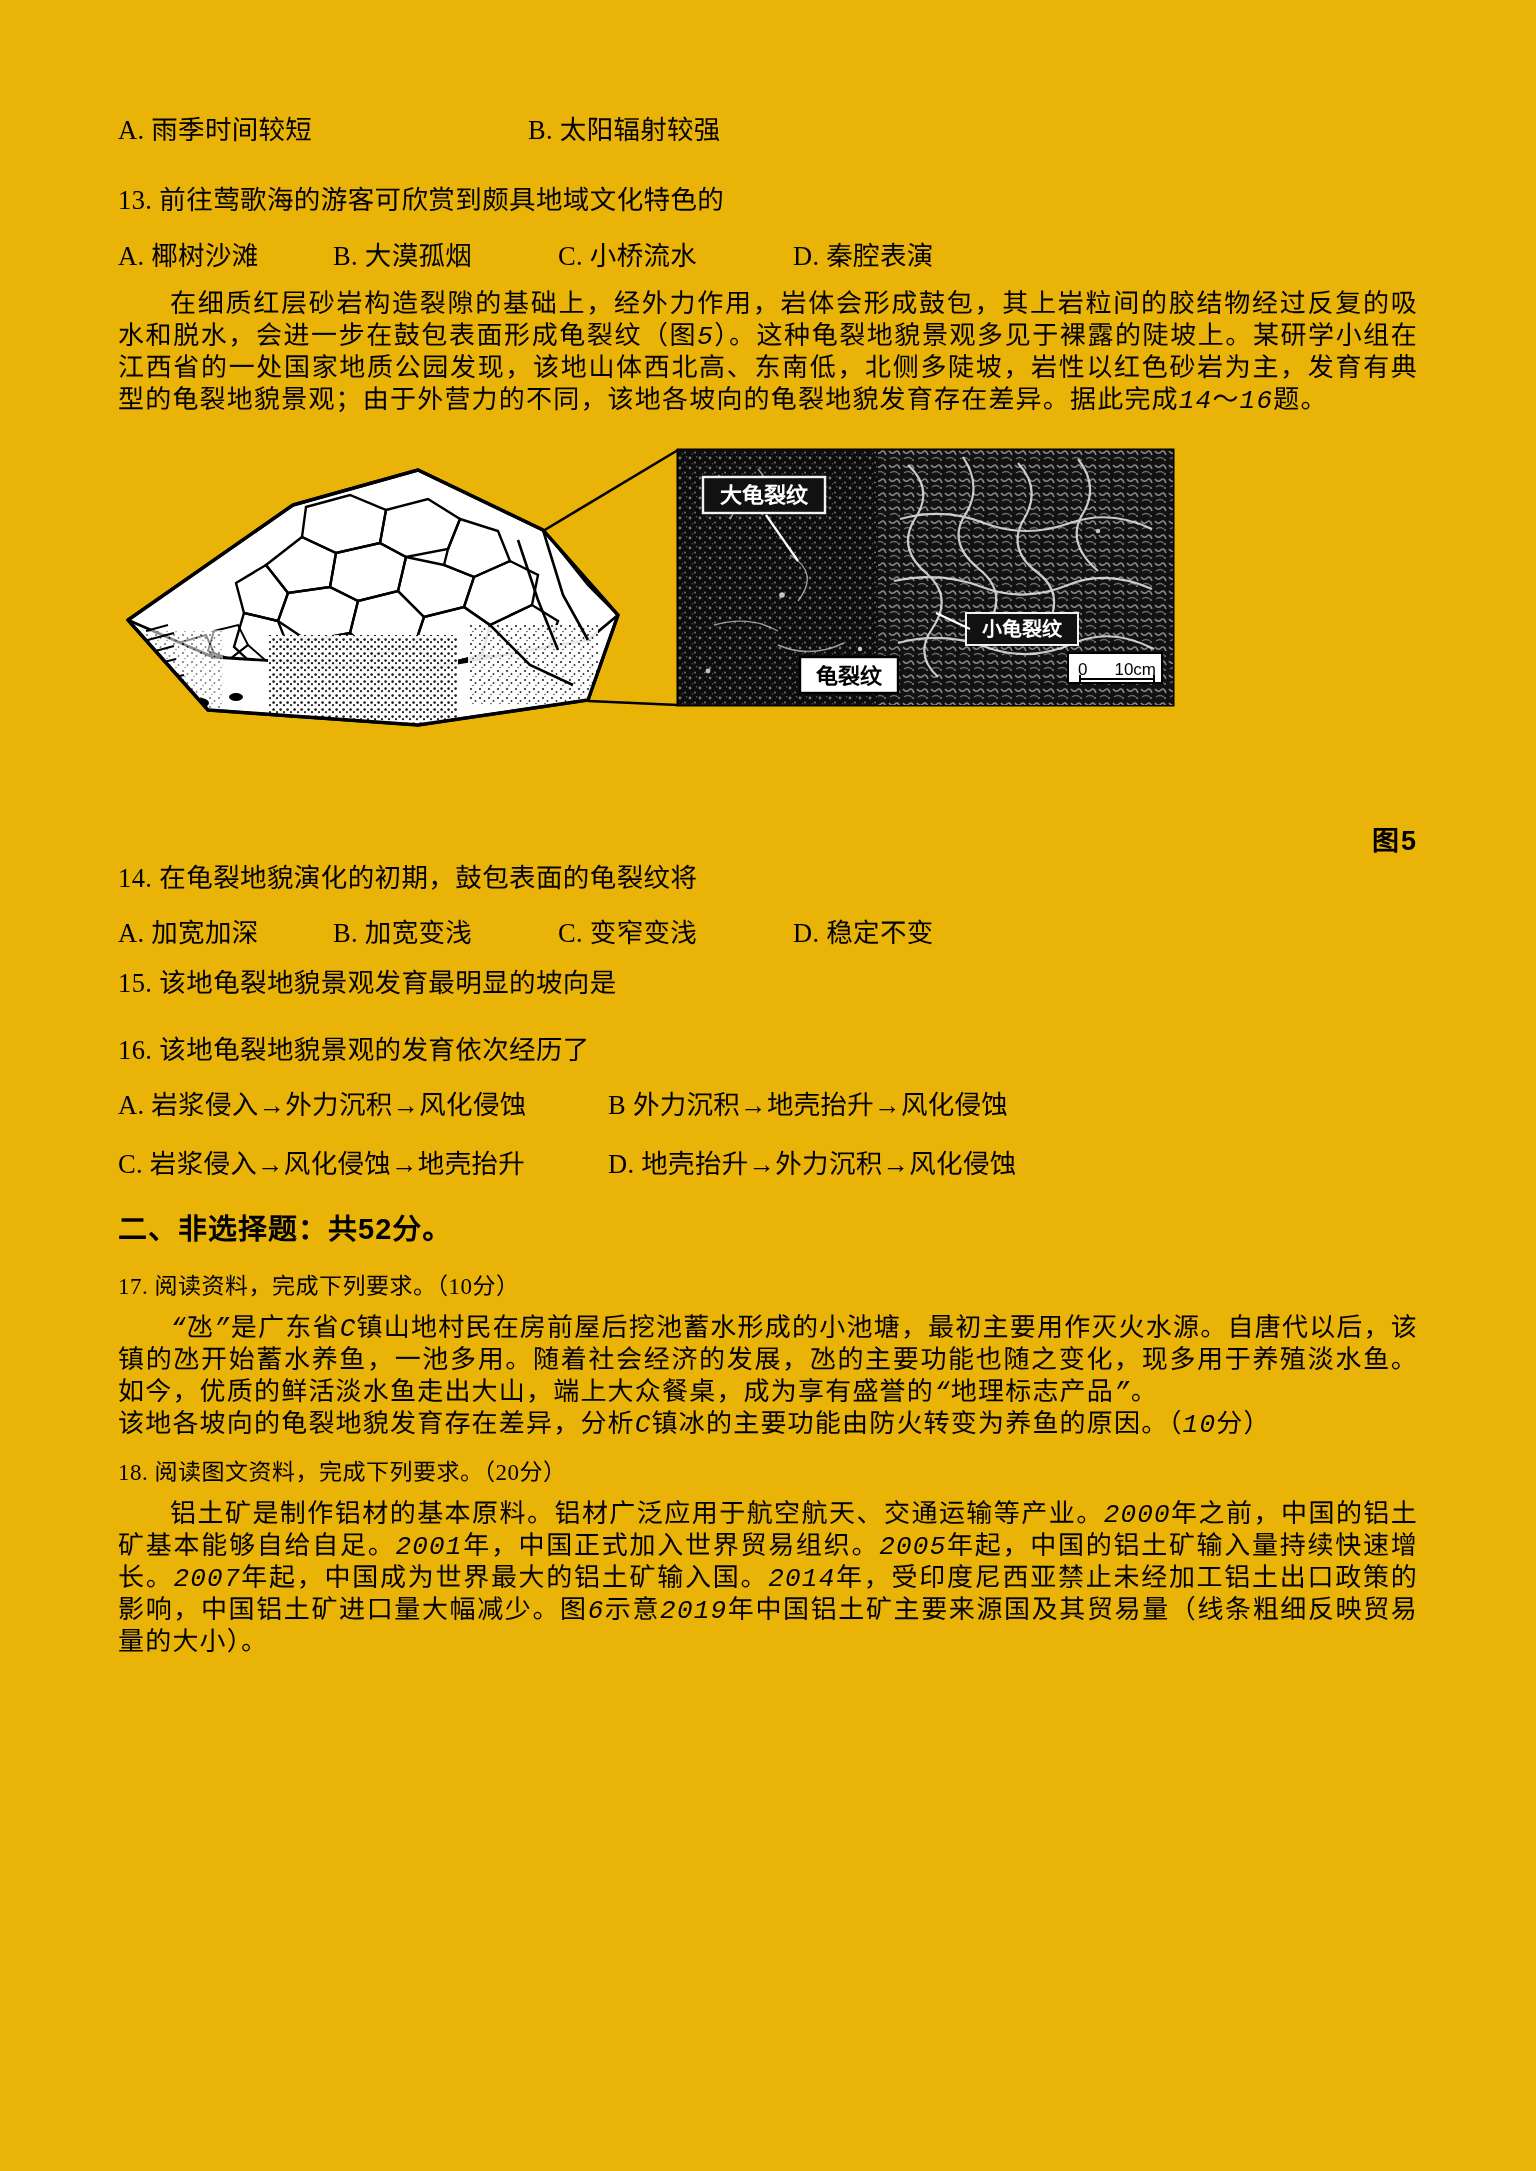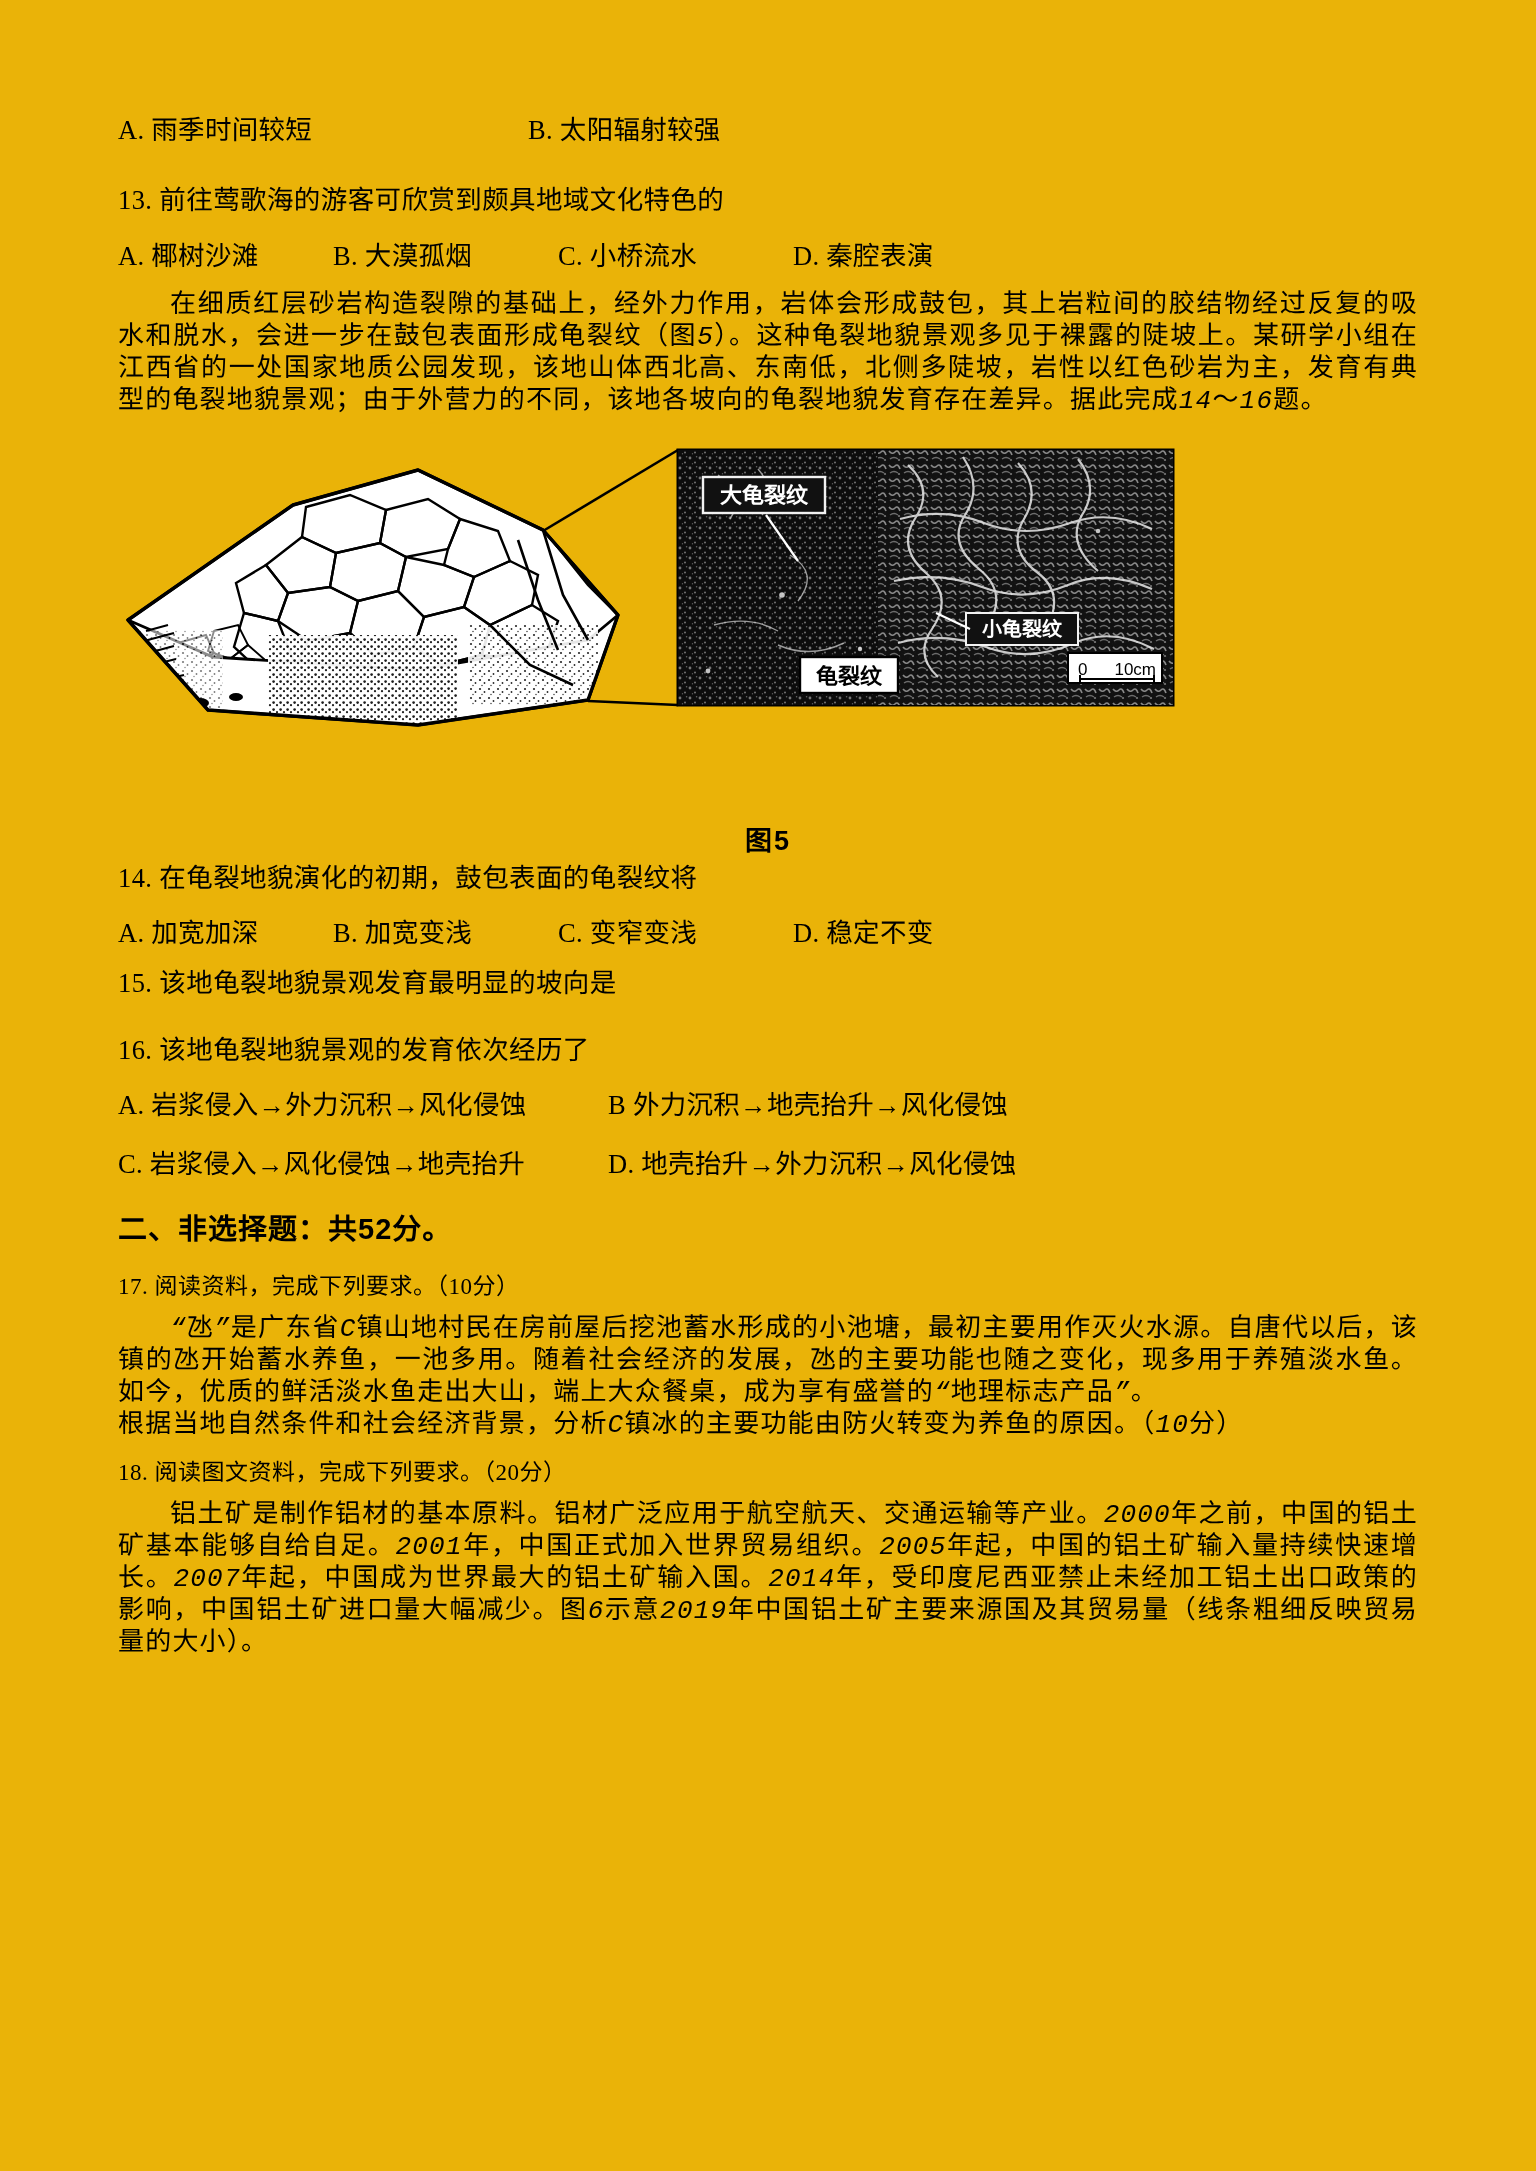--- a/index.html
+++ b/index.html
@@ -82,21 +82,21 @@
     position:relative;
     width:1300px;
     height:430px;
     margin-top:18px;
   }
   .figure-canvas{
     position:absolute;
     left:0; top:0;
   }
   .fig-caption{
-    text-align:center;
+    text-align:right;
     font-size:27px;
     font-weight:bold;
     letter-spacing:2px;
     font-family:"Liberation Sans","DejaVu Sans",sans-serif;
     margin-top:2px;
   }
 
   .row2w > .opt:nth-child(1){ width:410px; }
 </style>
 </head>
@@ -312,21 +312,21 @@
 
     <div class="spacer-24"></div>
 
     <div class="section-head">二、非选择题：共52分。</div>
 
     <div class="spacer-20"></div>
 
     <div class="big-q">17. 阅读资料，完成下列要求。（10分）</div>
     <div class="spacer-12"></div>
     <div class="material">“氹”是广东省C镇山地村民在房前屋后挖池蓄水形成的小池塘，最初主要用作灭火水源。自唐代以后，该镇的氹开始蓄水养鱼，一池多用。随着社会经济的发展，氹的主要功能也随之变化，现多用于养殖淡水鱼。如今，优质的鲜活淡水鱼走出大山，端上大众餐桌，成为享有盛誉的“地理标志产品”。</div>
-    <div class="material noindent">根据当地自然条件和社会经济背景，分析C镇冰的主要功能由防火转变为养鱼的原因。（10分）</div>
+    <div class="material noindent">该地各坡向的龟裂地貌发育存在差异，分析C镇冰的主要功能由防火转变为养鱼的原因。（10分）</div>
 
     <div class="spacer-12"></div>
 
     <div class="big-q">18. 阅读图文资料，完成下列要求。（20分）</div>
     <div class="spacer-12"></div>
     <div class="material">铝土矿是制作铝材的基本原料。铝材广泛应用于航空航天、交通运输等产业。2000年之前，中国的铝土矿基本能够自给自足。2001年，中国正式加入世界贸易组织。2005年起，中国的铝土矿输入量持续快速增长。2007年起，中国成为世界最大的铝土矿输入国。2014年，受印度尼西亚禁止未经加工铝土出口政策的影响，中国铝土矿进口量大幅减少。图6示意2019年中国铝土矿主要来源国及其贸易量（线条粗细反映贸易量的大小）。</div>
 
   </div>
 </div>
 

